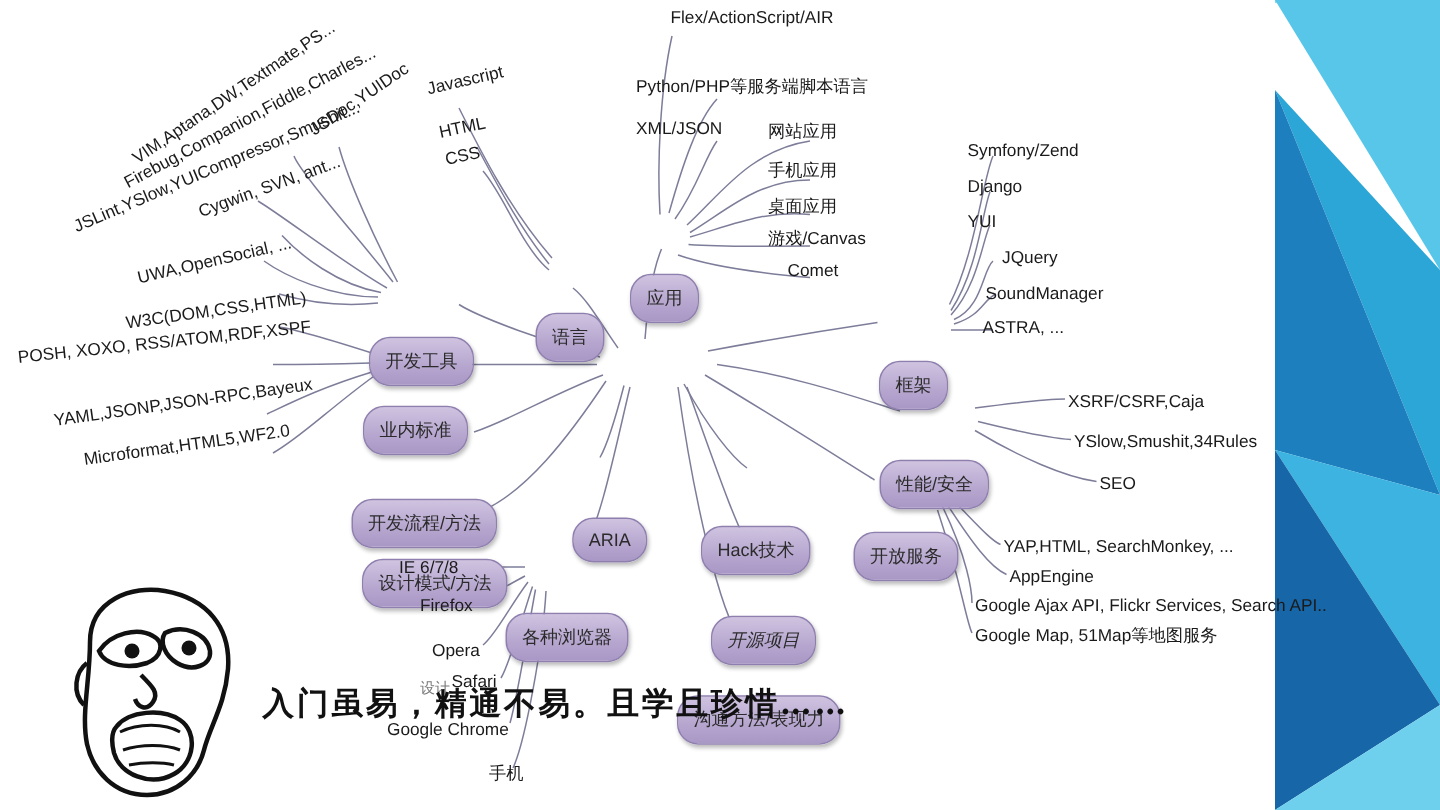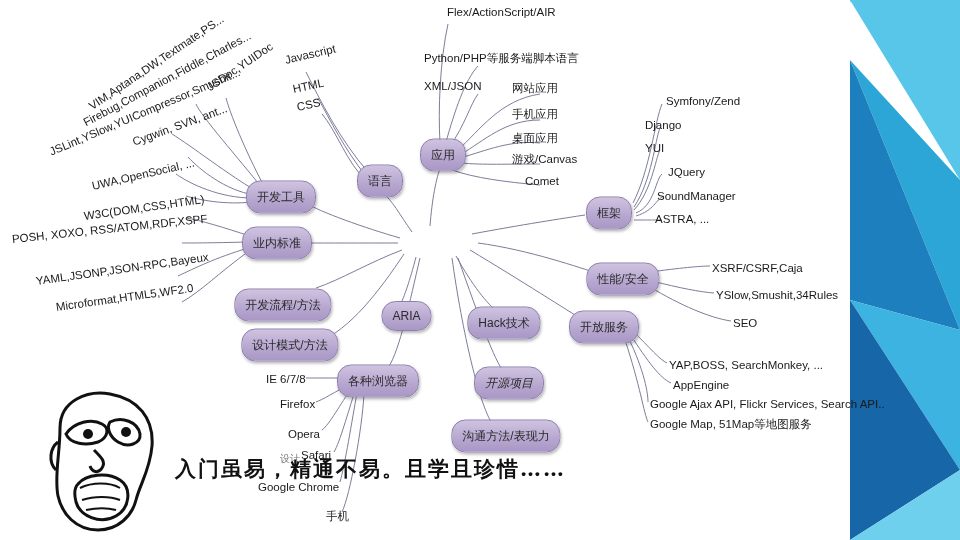--- a/index.html
+++ b/index.html
@@ -7,21 +7,21 @@
   #stage{position:relative;width:960px;height:540px;overflow:hidden;background:#fff;}
 
   
   .tri{position:absolute;}
 
   
   #map{position:absolute;left:0;top:0;width:960px;height:540px;}
 
   .node{position:absolute;transform:translate(-50%,-50%);
         display:flex;align-items:center;justify-content:center;text-align:center;
-        color:#2b2b2b;}
+        color:#2b2b2b;margin-top:44px;}
   .bubble{background:linear-gradient(180deg,#cfc3e0 0%,#b6a6cf 60%,#a997c5 100%);
           border:1px solid #8e7fae;border-radius:14px;
           box-shadow:1px 2px 3px rgba(0,0,0,.28);
           font-size:12px;padding:7px 10px;white-space:nowrap;}
   .bubble.center{background:linear-gradient(180deg,#efeaf6 0%,#ded4ec 100%);
           border:1px solid #9b8cb9;border-radius:6px;font-size:14px;padding:10px 14px;
           box-shadow:2px 3px 4px rgba(0,0,0,.3);}
   .leaf{position:absolute;transform-origin:left center;
         font-size:11.5px;color:#1a1a1a;white-space:nowrap;}
 
@@ -183,30 +183,30 @@
       <div class="leaf" style="left: 84px; top: 216px; transform: translateY(-50%) rotate(-8deg);">W3C(DOM,CSS,HTML)</div>
       <div class="leaf" style="left: 12px; top: 239px; transform: translateY(-50%) rotate(-6deg);">POSH, XOXO, RSS/ATOM,RDF,XSPF</div>
       <div class="leaf" style="left: 36px; top: 281px; transform: translateY(-50%) rotate(-8deg);">YAML,JSONP,JSON-RPC,Bayeux</div>
       <div class="leaf" style="left: 56px; top: 307px; transform: translateY(-50%) rotate(-8deg);">Microformat,HTML5,WF2.0</div>
       <div class="leaf" style="left: 266px; top: 379px; transform: translateY(-50%) rotate(0deg);">IE 6/7/8</div>
       <div class="leaf" style="left: 280px; top: 404px; transform: translateY(-50%) rotate(0deg);">Firefox</div>
       <div class="leaf" style="left: 288px; top: 434px; transform: translateY(-50%) rotate(0deg);">Opera</div>
       <div class="leaf" style="left: 301px; top: 455px; transform: translateY(-50%) rotate(0deg);">Safari</div>
       <div class="leaf" style="left: 258px; top: 487px; transform: translateY(-50%) rotate(0deg);">Google Chrome</div>
       <div class="leaf" style="left: 326px; top: 516px; transform: translateY(-50%) rotate(0deg);">手机</div>
-      <div class="leaf" style="left: 645px; top: 101px; transform: translateY(-50%) rotate(0deg); margin-left: 21px;">Symfony/Zend</div>
+      <div class="leaf" style="left: 645px; top: 101px; transform: translateY(-50%) rotate(0deg);">Symfony/Zend</div>
       <div class="leaf" style="left: 645px; top: 125px; transform: translateY(-50%) rotate(0deg);">Django</div>
       <div class="leaf" style="left: 645px; top: 148px; transform: translateY(-50%) rotate(0deg);">YUI</div>
       <div class="leaf" style="left: 653px; top: 172px; transform: translateY(-50%) rotate(0deg); margin-left: 15px;">JQuery</div>
       <div class="leaf" style="left: 657px; top: 196px; transform: translateY(-50%) rotate(0deg);">SoundManager</div>
       <div class="leaf" style="left: 655px; top: 219px; transform: translateY(-50%) rotate(0deg);">ASTRA, ...</div>
       <div class="leaf" style="left: 712px; top: 268px; transform: translateY(-50%) rotate(0deg);">XSRF/CSRF,Caja</div>
       <div class="leaf" style="left: 716px; top: 295px; transform: translateY(-50%) rotate(0deg);">YSlow,Smushit,34Rules</div>
       <div class="leaf" style="left: 733px; top: 323px; transform: translateY(-50%) rotate(0deg);">SEO</div>
-      <div class="leaf" style="left: 669px; top: 365px; transform: translateY(-50%) rotate(0deg);">YAP,BOSS, SearchMonkey, ...</div>
+      <div class="leaf" style="left: 669px; top: 365px; transform: translateY(-50%) rotate(0deg);">YAP,HTML, SearchMonkey, ...</div>
       <div class="leaf" style="left: 673px; top: 385px; transform: translateY(-50%) rotate(0deg);">AppEngine</div>
       <div class="leaf" style="left: 650px; top: 404px; transform: translateY(-50%) rotate(0deg);">Google Ajax API, Flickr Services, Search API..</div>
       <div class="leaf" style="left: 650px; top: 424px; transform: translateY(-50%) rotate(0deg);">Google Map, 51Map等地图服务</div>
     </div>
 
   <svg id="troll" viewBox="0 0 130 148">
     <path d="M20,40 C20,12 48,2 70,6 C98,11 114,30 112,58 C110,82 100,96 96,112
              C92,128 78,142 58,142 C36,142 22,126 18,108 C14,88 20,66 20,40 Z" fill="#fff" stroke="#111" stroke-width="3"></path>
     <path d="M26,46 C34,34 52,30 62,36 C70,40 68,50 58,54 C46,58 30,56 26,46 Z" fill="#fff" stroke="#111" stroke-width="3"></path>
     <path d="M70,34 C82,28 98,34 100,46 C101,56 88,60 78,54 C70,49 66,40 70,34 Z" fill="#fff" stroke="#111" stroke-width="3"></path>

